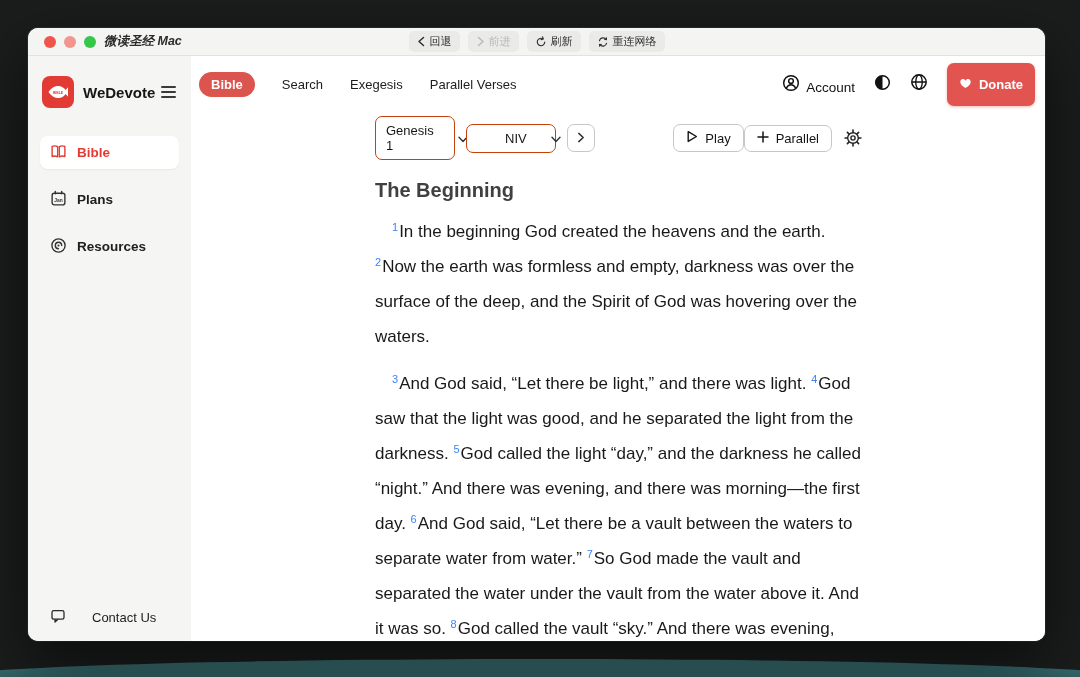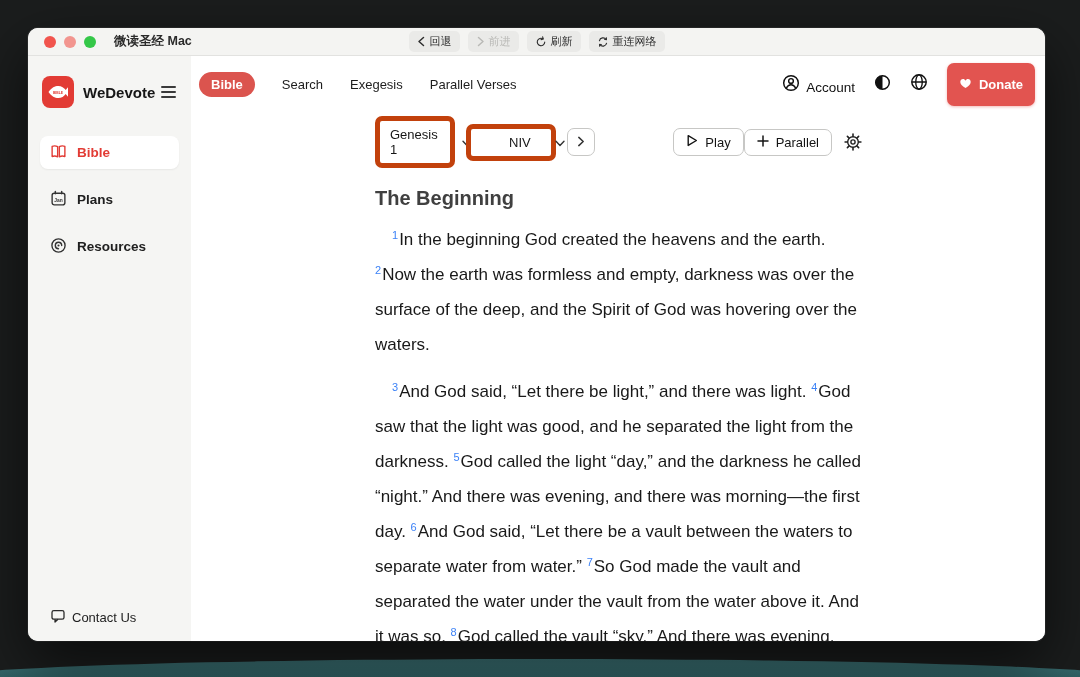--- a/index.html
+++ b/index.html
@@ -15,57 +15,57 @@
     background:linear-gradient(180deg,#3C7275,#1F4649);border-radius:100% 100% 0 0 / 40px 40px 0 0;}
   .window{position:absolute;left:28px;top:28px;width:1017px;height:613px;background:#fff;
     border-radius:10px;overflow:hidden;box-shadow:0 22px 60px rgba(0,0,0,.6), 0 0 0 1px rgba(255,255,255,.08);
     display:flex;flex-direction:column;z-index:2;}
   
   .titlebar{position:relative;height:28px;flex:0 0 28px;background:var(--titlebar-bg);
     border-bottom:1px solid #E2E2E0;display:flex;align-items:center;}
   .traffic{display:flex;gap:8px;margin-left:16px;}
   .dot{width:12px;height:12px;border-radius:50%;}
   .dot.red{background:#F1544D;} .dot.yellow{background:#F2958F;} .dot.green{background:#34C748;}
-  .win-title{margin-left:18px;font-size:12.5px;font-weight:700;color:#2B2B2B;}
+  .win-title{margin-left:8px;font-size:12.5px;font-weight:700;color:#2B2B2B;font-style:italic;}
   .nav-group{position:absolute;left:50%;transform:translateX(-50%);display:flex;gap:8px;align-items:center;}
   .nav-btn{display:flex;align-items:center;gap:4px;padding:3px 8px;border-radius:5px;background:#EAEAE8;
     font-size:11px;color:#2E2E2E;cursor:default;white-space:nowrap;}
   .nav-btn.disabled{color:var(--muted);}
   .nav-btn svg{display:block;}
   
   .winbody{flex:1;display:flex;min-height:0;}
   .sidebar{width:163px;flex:0 0 163px;background:var(--sidebar-bg);display:flex;flex-direction:column;
     padding:20px 12px 6px 12px;}
   .brand{display:flex;align-items:center;margin:0 2px 28px 2px;}
   .logo{width:32px;height:32px;border-radius:8px;background:var(--logo-red);display:flex;align-items:center;justify-content:center;}
   .brand-name{font-size:15px;font-weight:700;color:#161616;margin-left:9px;flex:1;}
   .hamburger{display:flex;flex-direction:column;gap:3.5px;padding:3px 1px;cursor:pointer;}
   .hamburger i{display:block;width:15px;height:1.8px;background:#3A3A3A;border-radius:1px;}
   .side-item{display:flex;align-items:center;gap:10px;height:33px;padding:0 10px;border-radius:8px;
     font-size:13.5px;font-weight:700;color:#202020;margin-bottom:14px;cursor:pointer;}
   .side-item svg{flex:0 0 auto;}
   .side-item.active{background:#fff;color:var(--logo-red);box-shadow:0 1px 2px rgba(0,0,0,.06);}
   .side-footer{margin-top:auto;display:flex;flex-direction:column;gap:16px;padding:0 0 4px 0;}
-  .side-foot-item{display:flex;align-items:center;gap:6px;padding:4px 10px;font-size:13px;font-weight:400;
+  .side-foot-item{display:flex;align-items:center;gap:26px;padding:4px 10px;font-size:13px;font-weight:400;
     color:#1E1E1E;cursor:pointer;}
   
   .main{flex:1;background:#fff;display:flex;flex-direction:column;padding-top:13px;min-width:0;}
   .main-header{display:flex;align-items:center;justify-content:space-between;height:30px;padding:0 10px 0 8px;}
   .tabs{display:flex;align-items:center;gap:27px;}
   .tab{font-size:13px;font-weight:500;color:#1D1D1D;cursor:pointer;white-space:nowrap;}
   .tab.pill{background:var(--accent-red);color:#fff;padding:5px 12px;border-radius:15px;font-weight:600;}
   .header-right{display:flex;align-items:center;gap:19px;}
   .account{display:flex;align-items:flex-end;gap:6px;font-size:13.5px;color:#111;cursor:pointer;}
   .icon-btn{display:flex;align-items:center;cursor:pointer;}
   .donate{display:flex;align-items:center;gap:7px;background:#E25450;color:#fff;font-size:13px;font-weight:700;
     padding:14px 12px;border-radius:7px;cursor:pointer;box-shadow:0 1px 3px rgba(226,84,80,.4);}
   
   .toolbar{margin:17px 0 0 184px;width:487px;display:flex;align-items:center;justify-content:space-between;}
   .tool-left,.tool-right{display:flex;align-items:center;}
-  .select{display:flex;align-items:center;justify-content:space-between;gap:24px;border:5px solid #c2410c;
+  .select{display:flex;align-items:center;justify-content:space-between;gap:24px;border:1px solid #c2410c;
     border-radius:7px;padding:6px 10px;font-size:13px;color:#161616;cursor:pointer;background:#fff;}
   .select.book{width:80px;margin-right:11px;}
   .select.version{width:90px;margin-right:11px;padding-left:38px;}
   .sq-btn{width:28px;height:28px;border:1px solid #C7C7C5;border-radius:7px;display:flex;align-items:center;
     justify-content:center;cursor:pointer;background:#fff;}
   .tool-btn{display:flex;align-items:center;gap:7px;border:1px solid #C7C7C5;border-radius:7px;background:#fff;
     padding:5px 12px;font-size:13px;color:#141414;cursor:pointer;white-space:nowrap;}
   .tool-btn + .tool-btn{}
   .gear{margin-left:12px;display:flex;align-items:center;cursor:pointer;}
   

